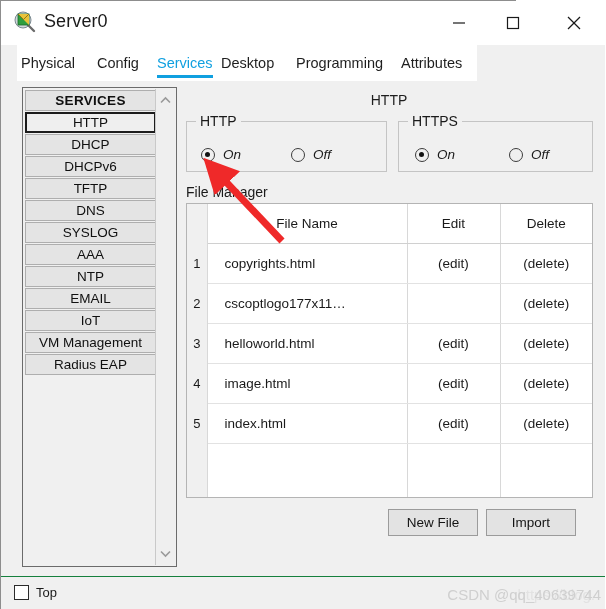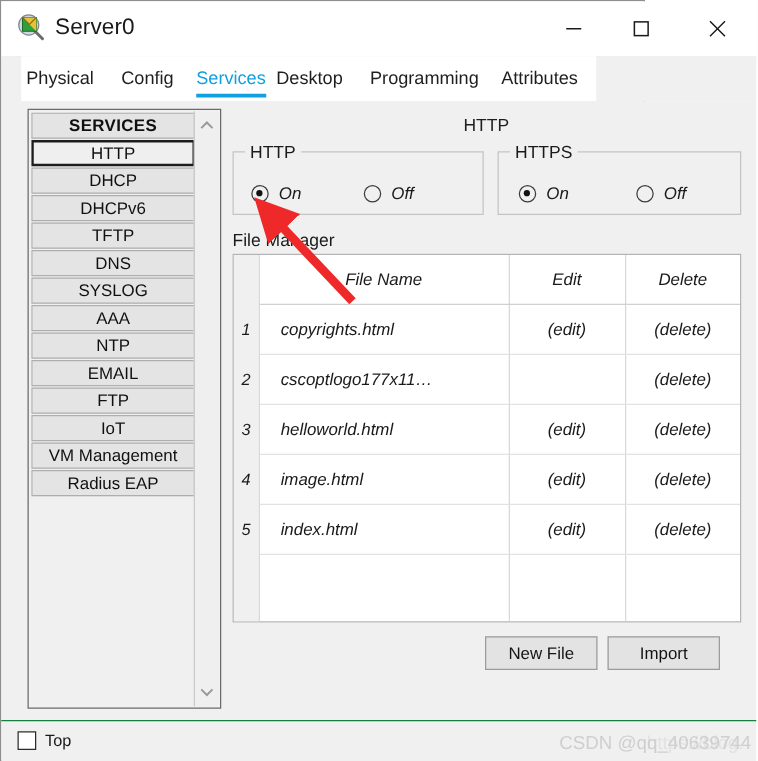--- a/index.html
+++ b/index.html
@@ -239,21 +239,20 @@
     border-collapse: collapse;
     table-layout: fixed;
     font-size: 13.5px;
     color: #1a1a1a;
   }
   #file-table th, #file-table td {
     border-right: 1px solid #d8d8d8;
     border-bottom: 1px solid #e2e2e2;
     height: 37px;
     font-weight: normal;
-    font-style: italic;
   }
   #file-table thead th { border-bottom: 1px solid #d0d0d0; }
   .col-idx  { width: 20px; }
   .col-name { width: 200px; }
   .col-edit { width: 93px; }
   .col-del  { width: 92px; border-right: none !important; }
   .cell-idx {
     background: #f0f0f0;
     text-align: center;
     border-right: 1px solid #d8d8d8;
@@ -411,23 +410,20 @@
             <span>SYSLOG</span>
           </div>
         <div class="svc">
             <span>AAA</span>
           </div>
         <div class="svc">
             <span>NTP</span>
           </div>
         <div class="svc">
             <span>EMAIL</span>
-          </div>
-        <div class="svc">
-            <span>FTP</span>
           </div>
         <div class="svc">
             <span>IoT</span>
           </div>
         <div class="svc">
             <span>VM Management</span>
           </div>
         <div class="svc">
             <span>Radius EAP</span>
           </div>

